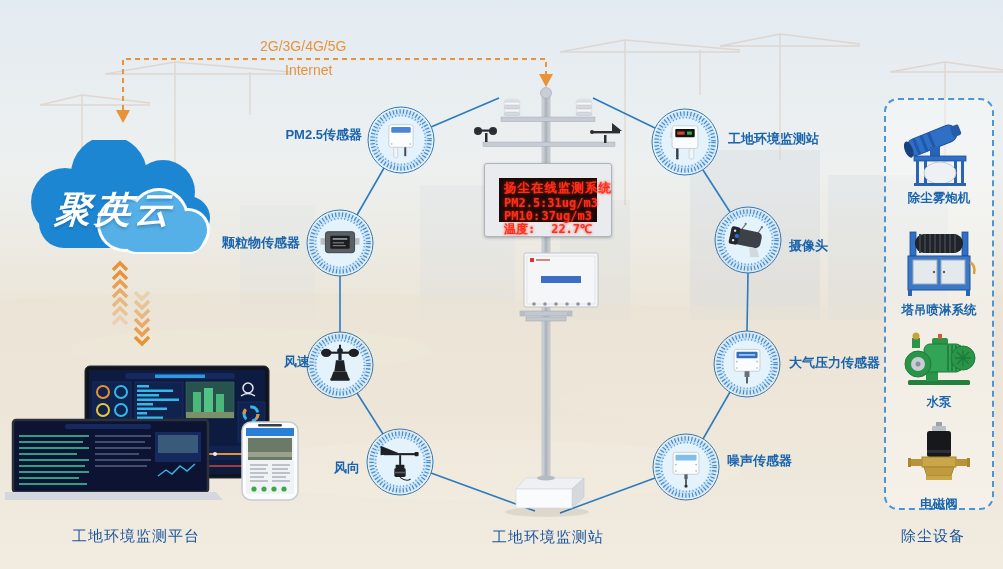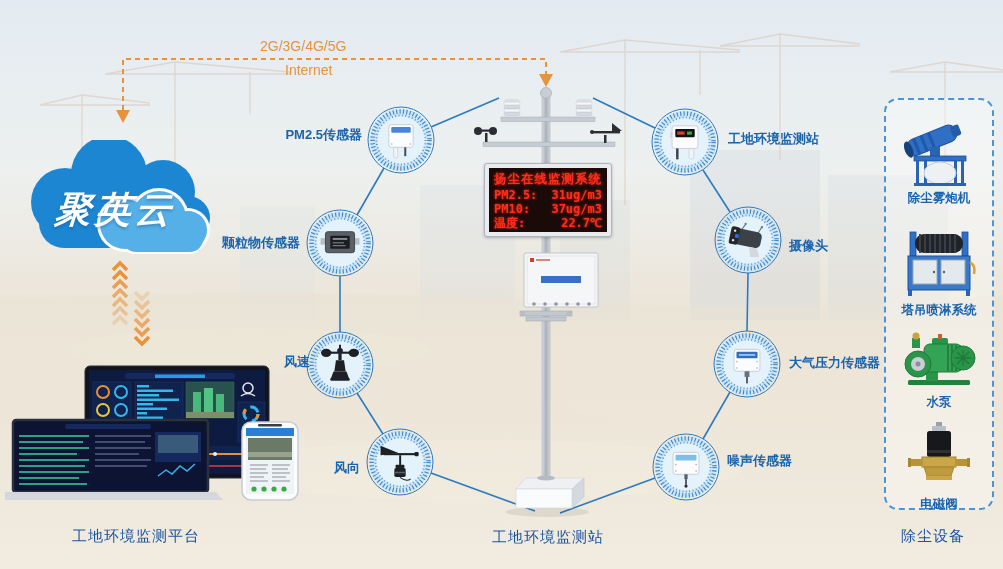--- a/index.html
+++ b/index.html
@@ -12,21 +12,21 @@
   .s-label{position:absolute;color:#1a64ad;font-weight:bold;font-size:13px;white-space:nowrap;z-index:6;}
   .s-label.r{text-align:left;}
   .s-label.l{text-align:center;}
   .net-label{position:absolute;color:#e8923a;font-size:14px;z-index:6;white-space:nowrap;}
   .node{position:absolute;width:68px;height:68px;z-index:4;}
   .cloud-wrap{position:absolute;left:25px;top:140px;width:185px;height:125px;z-index:4;}
   .cloud-text{position:absolute;left:12px;top:46px;width:156px;text-align:center;color:#ffffff;
     font-size:36px;font-weight:bold;font-style:italic;letter-spacing:4px;transform:skewX(-4deg);
     text-shadow:0 2px 3px rgba(10,70,130,.35);z-index:2;}
   .led{position:absolute;left:484px;top:163px;width:128px;height:74px;background:#e9ebee;
-    border:1px solid #aeb4bb;border-radius:3px;box-shadow:0 1px 3px rgba(60,70,80,.35);z-index:5;box-sizing:border-box;padding:4px;}
+    border:1px solid #aeb4bb;border-radius:3px;box-shadow:0 1px 3px rgba(60,70,80,.35);z-index:5;box-sizing:border-box;padding:14px;}
   .led-screen{width:100%;height:100%;background:#1a0b08;box-sizing:border-box;padding:2px 5px;
     display:flex;flex-direction:column;justify-content:space-around;}
   .led-title{color:#ff2e1a;font-weight:bold;font-size:12.5px;letter-spacing:1px;text-align:center;
     font-family:"DejaVu Sans Mono",monospace;text-shadow:0 0 3px rgba(255,40,20,.9);white-space:nowrap;}
   .led-row{display:flex;justify-content:space-between;color:#ff2e1a;font-weight:bold;font-size:12px;
     font-family:"DejaVu Sans Mono",monospace;text-shadow:0 0 3px rgba(255,40,20,.9);line-height:13px;white-space:nowrap;text-align:center;}
   .eq-panel{position:absolute;left:884px;top:98px;width:106px;height:408px;border:2px dashed #4a94d8;
     border-radius:14px;background:rgba(255,255,255,.35);z-index:3;}
   .eq-item{position:absolute;left:10px;width:86px;text-align:center;}
   .eq-label{margin-top:2px;color:#1a64ad;font-weight:bold;font-size:12.5px;white-space:nowrap;}

